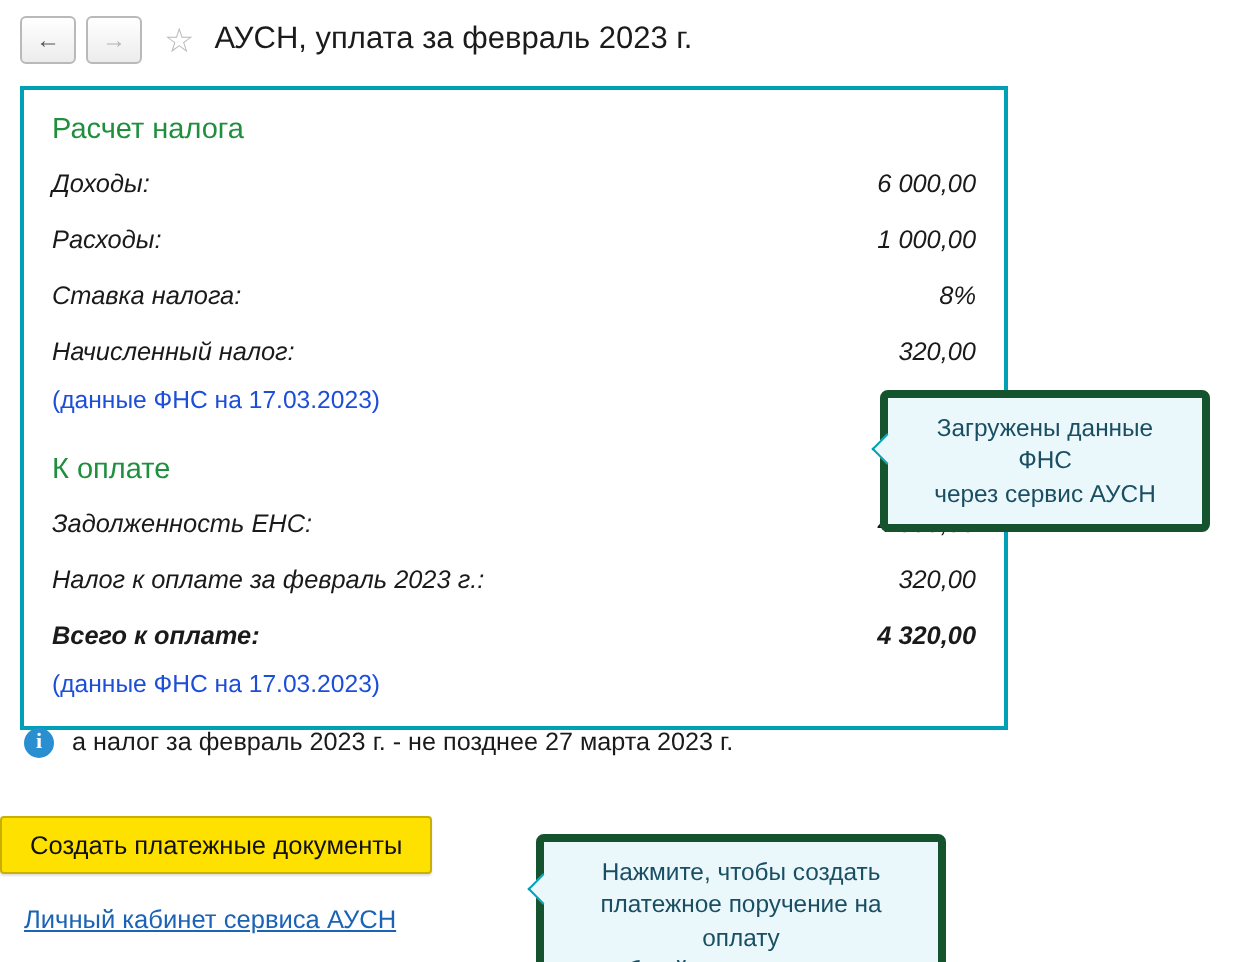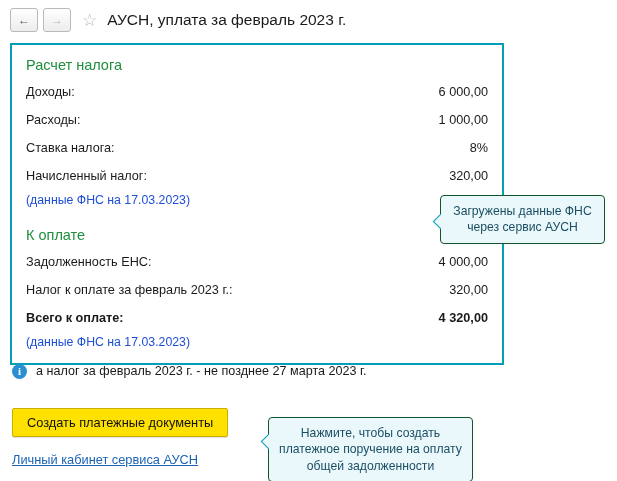--- a/index.html
+++ b/index.html
@@ -72,20 +72,21 @@
   }
   .section-title.second {
     margin-top: 20px;
   }
   .row {
     display: flex;
     justify-content: space-between;
     align-items: baseline;
     font-size: 12.7px;
     margin-bottom: 14px;
+    font-style: italic;
   }
   .row .label {
     color: #1a1a1a;
   }
   .row .value {
     color: #1a1a1a;
     text-align: right;
     white-space: nowrap;
   }
   .row.bold .label, .row.bold .value {
@@ -94,21 +95,21 @@
   .note {
     font-size: 12.3px;
     color: #1d4ed8;
     margin-top: -4px;
     margin-bottom: 2px;
   }
 
   
   .callout {
     position: absolute;
-    border: 1px solid #14532d;
+    border: 4px solid #14532d;
     background: #eaf7fb;
     border-radius: 4px;
     color: #1a4f63;
     font-size: 12.2px;
     line-height: 1.35;
     text-align: center;
     padding: 7px 10px;
     box-sizing: border-box;
   }
   .callout .tail {
@@ -163,21 +164,21 @@
     align-items: center;
     justify-content: center;
     margin-right: 9px;
     margin-top: 2px;
     flex: none;
   }
 
   
   .yellow-btn {
     position: absolute;
-    left: 12px;
+    left: 0;
     top: 408px;
     background: #ffe100;
     border: 1px solid #c9b000;
     border-radius: 2px;
     padding: 6px 14px;
     font-size: 12.8px;
     color: #111;
     box-shadow: 0 1px 1px rgba(0,0,0,0.12);
     text-align: center;
   }

